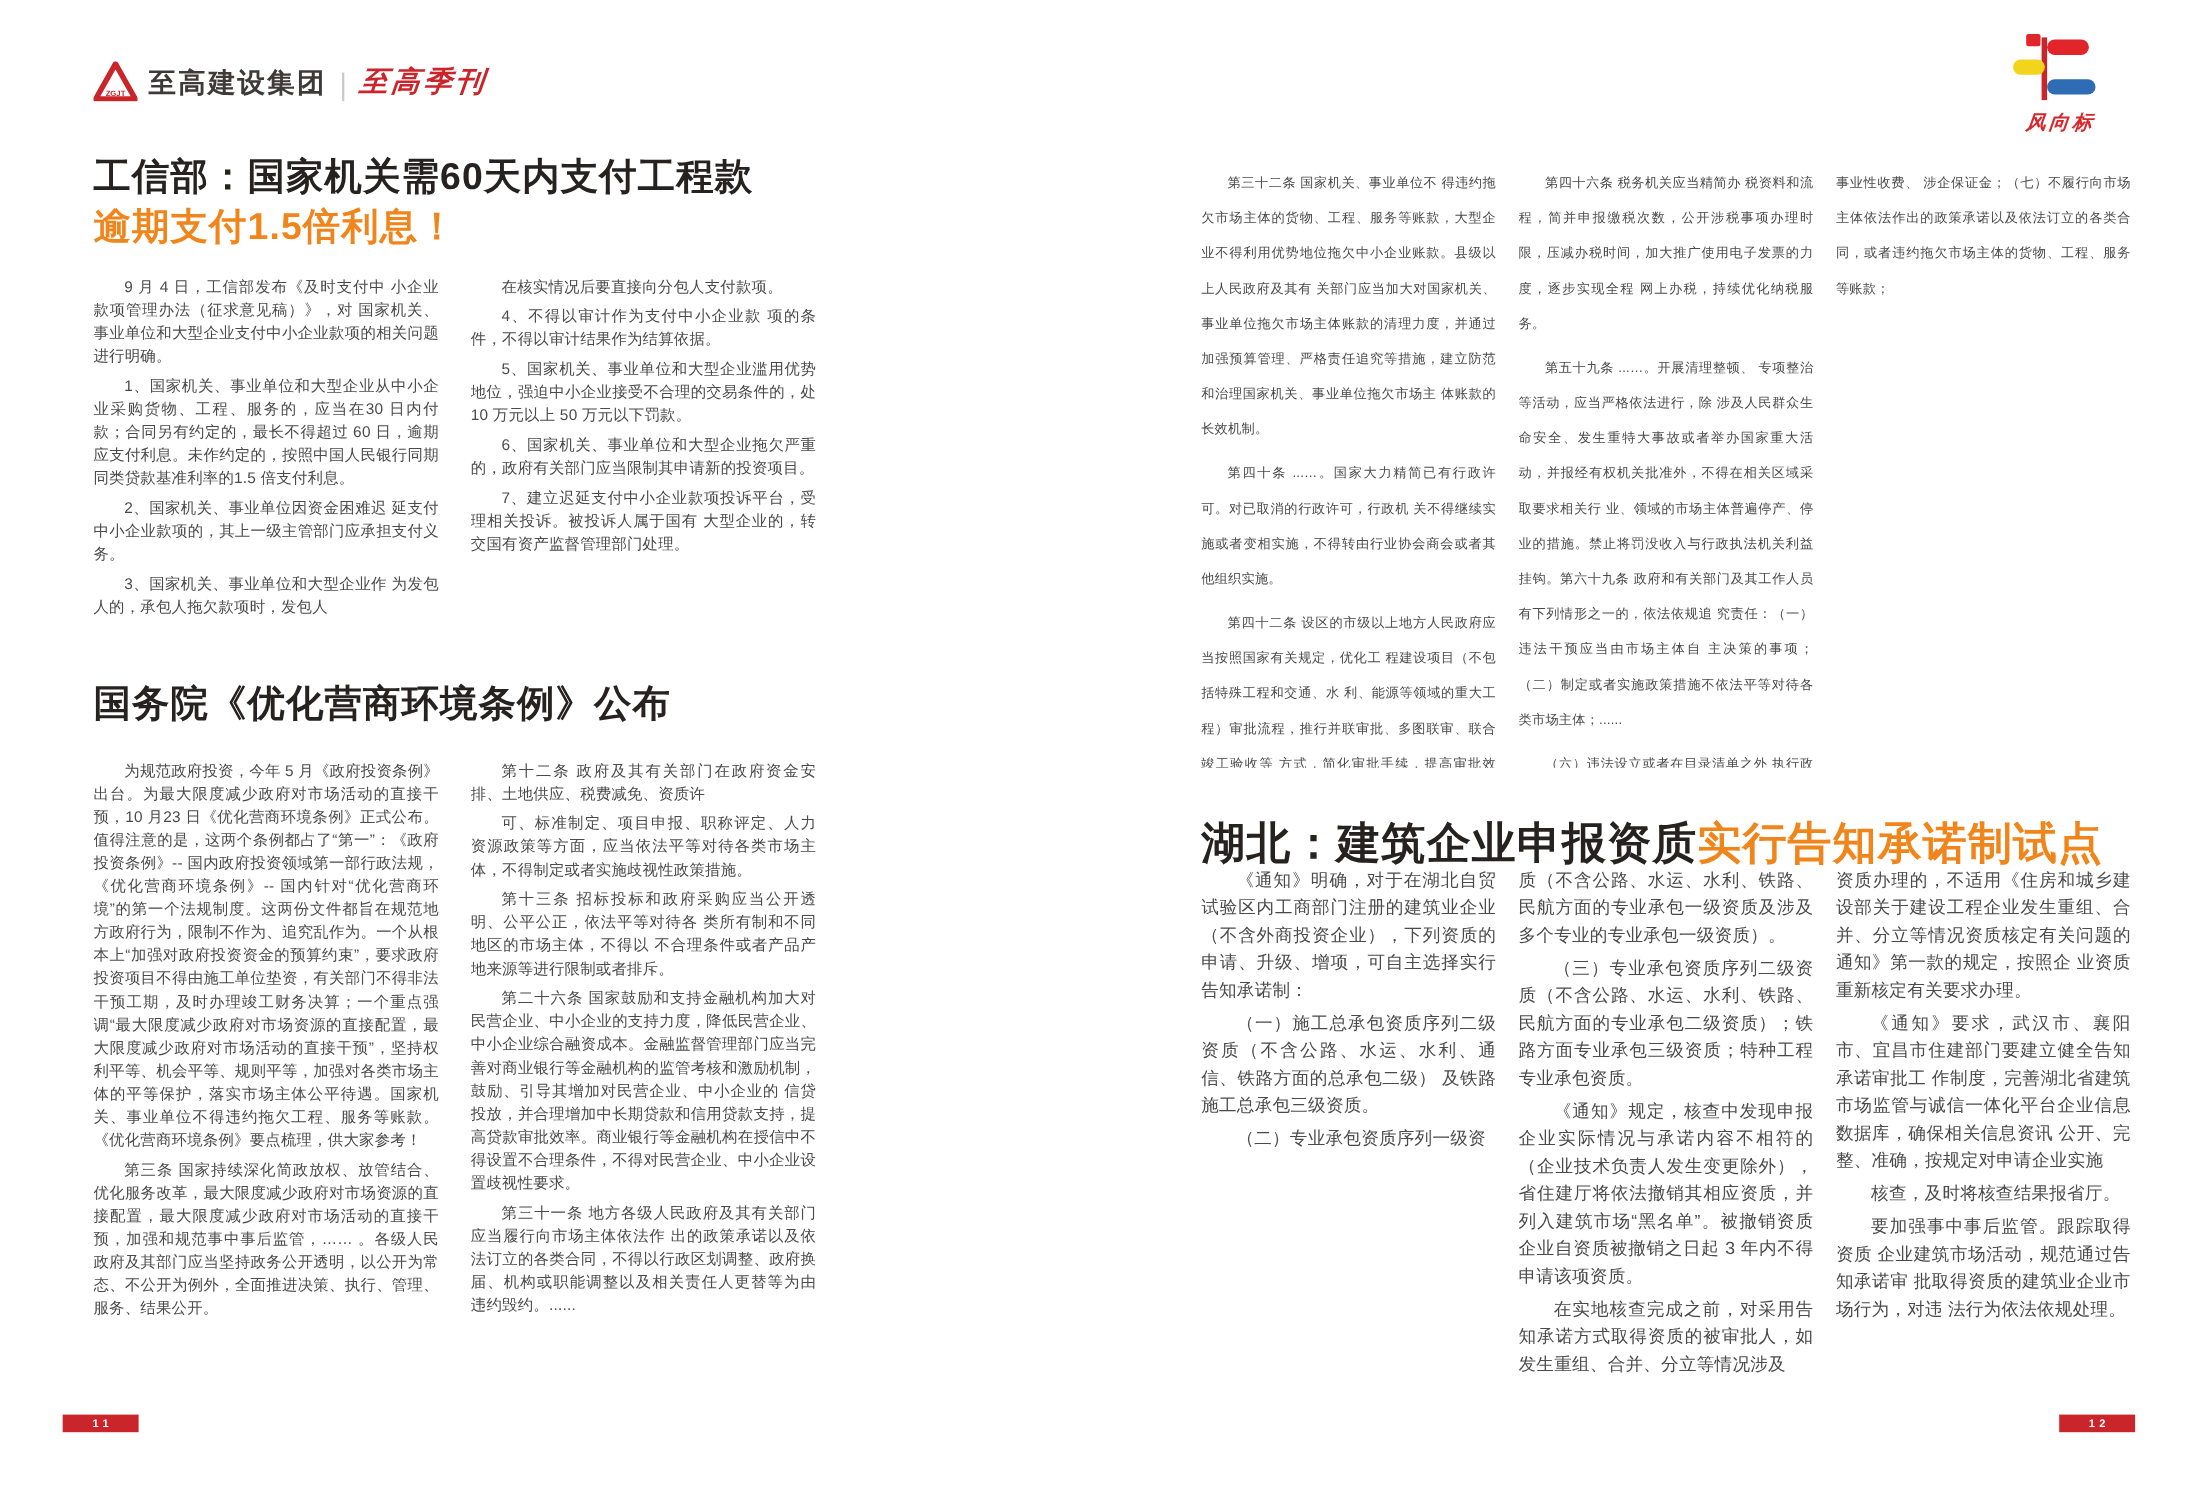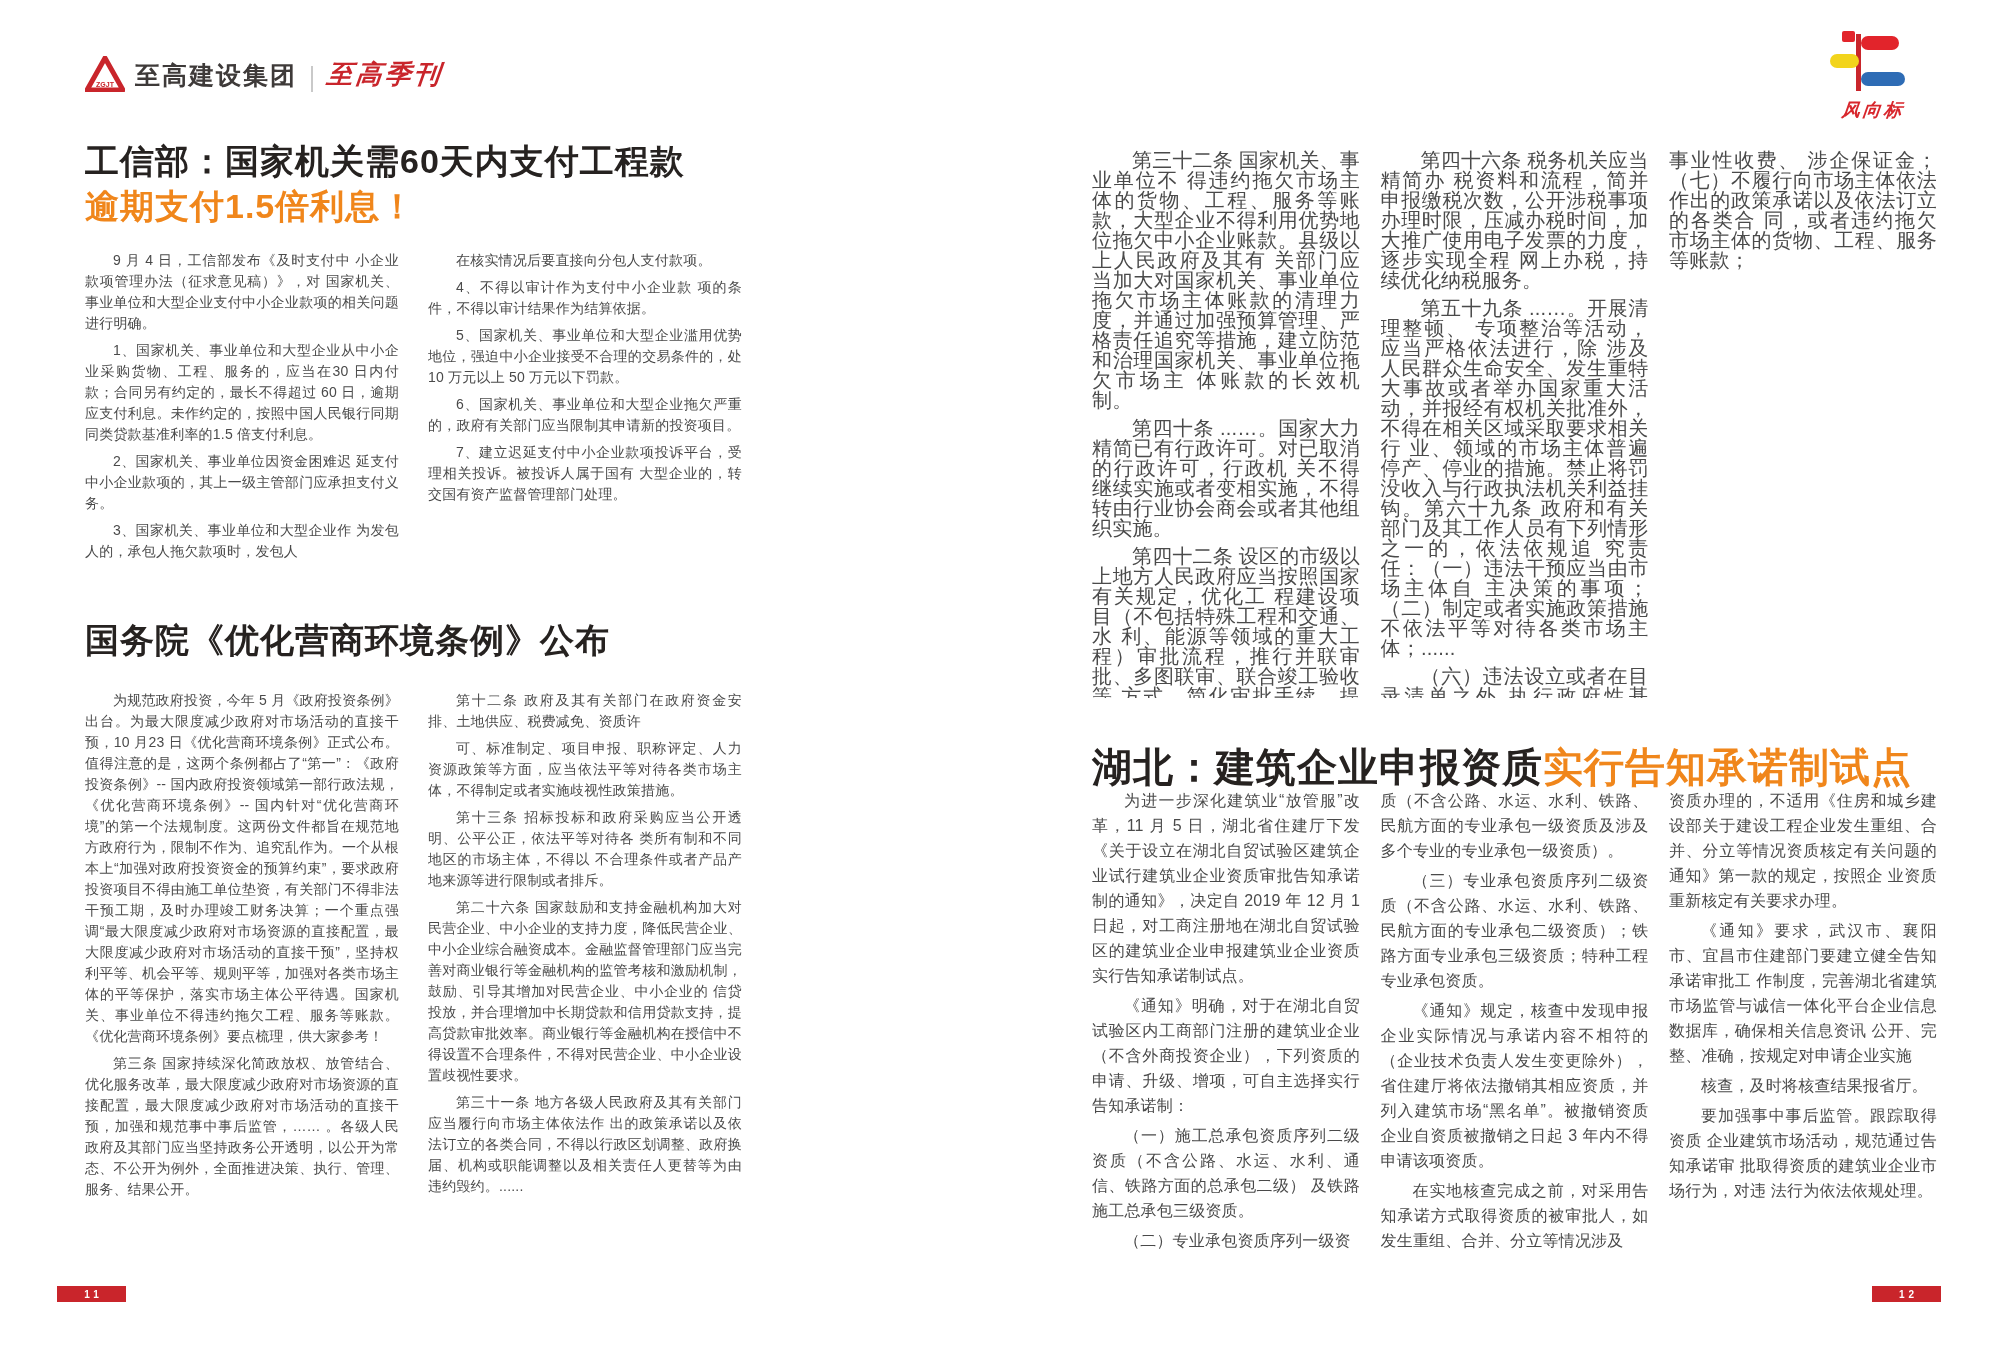--- a/index.html
+++ b/index.html
@@ -26,21 +26,21 @@
   #a1-title{left:85px;top:116px;font-size:34px;line-height:45px;letter-spacing:1px;}
   #a1-cols{left:85px;top:250px;width:657px;height:330px;}
   #a1-cols .col{width:314px;font-size:14px;line-height:21px;letter-spacing:.2px;}
   #a1-cols .col p{margin-bottom:6px;}
   #a2-title{left:85px;top:594px;font-size:34px;line-height:46px;letter-spacing:1px;}
   #a2-cols{left:85px;top:690px;width:657px;height:566px;}
   #a2-cols .col{width:314px;font-size:14px;line-height:21px;letter-spacing:.2px;}
   #a2-cols .col p{margin-bottom:6px;}
   
   #rp-cols{left:1092px;top:150px;width:845px;height:548px;}
-  #rp-cols .col{width:268px;font-size:20px;line-height:20px;letter-spacing:.2px;}
+  #rp-cols .col{width:268px;font-size:12px;line-height:32px;letter-spacing:.2px;}
   #rp-cols .col p{margin-bottom:8px;}
   #a3-title{left:1092px;top:714px;font-size:40px;line-height:52px;letter-spacing:1px;}
   #a3-cols{left:1092px;top:788px;width:845px;height:472px;}
   #a3-cols .col{width:268px;font-size:16px;line-height:25px;letter-spacing:.2px;}
   #a3-cols .col p{margin-bottom:5px;}
   
   .pagenum{position:absolute;bottom:64px;width:69px;height:16px;background:#c9252b;color:#ffffff;
     font-size:10px;font-weight:700;letter-spacing:4px;display:flex;align-items:center;justify-content:center;padding-left:4px;box-sizing:border-box;}
   .pagenum.pn-left{left:57px;}
   .pagenum.pn-right{right:59px;}
@@ -122,21 +122,20 @@
     <div class="col">
         <p class="flush">事业性收费、 涉企保证金；（七）不履行向市场主体依法作出的政策承诺以及依法订立的各类合 同，或者违约拖欠市场主体的货物、工程、服务等账款；</p>
       </div>
   </div>
 
   <h1 class="title" id="a3-title">
     <span>湖北：建筑企业申报资质</span><span class="t-orange">实行告知承诺制试点</span>
   </h1>
   <div class="cols" id="a3-cols">
     <div class="col">
-        <p>为进一步深化建筑业“放管服”改革，11 月 5 日，湖北省住建厅下发《关于设立在湖北自贸试验区建筑企业试行建筑业企业资质审批告知承诺制的通知》，决定自 2019 年 12 月 1 日起，对工商注册地在湖北自贸试验区的建筑业企业申报建筑业企业资质实行告知承诺制试点。</p>
         <p>《通知》明确，对于在湖北自贸试验区内工商部门注册的建筑业企业（不含外商投资企业），下列资质的申请、升级、增项，可自主选择实行告知承诺制：</p>
         <p>（一）施工总承包资质序列二级资质（不含公路、水运、水利、通信、铁路方面的总承包二级） 及铁路施工总承包三级资质。</p>
         <p>（二）专业承包资质序列一级资</p>
       </div>
     <div class="col">
         <p class="flush">质（不含公路、水运、水利、铁路、民航方面的专业承包一级资质及涉及多个专业的专业承包一级资质）。</p>
         <p>（三）专业承包资质序列二级资质（不含公路、水运、水利、铁路、民航方面的专业承包二级资质）；铁路方面专业承包三级资质；特种工程专业承包资质。</p>
         <p>《通知》规定，核查中发现申报企业实际情况与承诺内容不相符的（企业技术负责人发生变更除外），省住建厅将依法撤销其相应资质，并列入建筑市场“黑名单”。被撤销资质企业自资质被撤销之日起 3 年内不得申请该项资质。</p>
         <p>在实地核查完成之前，对采用告知承诺方式取得资质的被审批人，如发生重组、合并、分立等情况涉及</p>
       </div>

